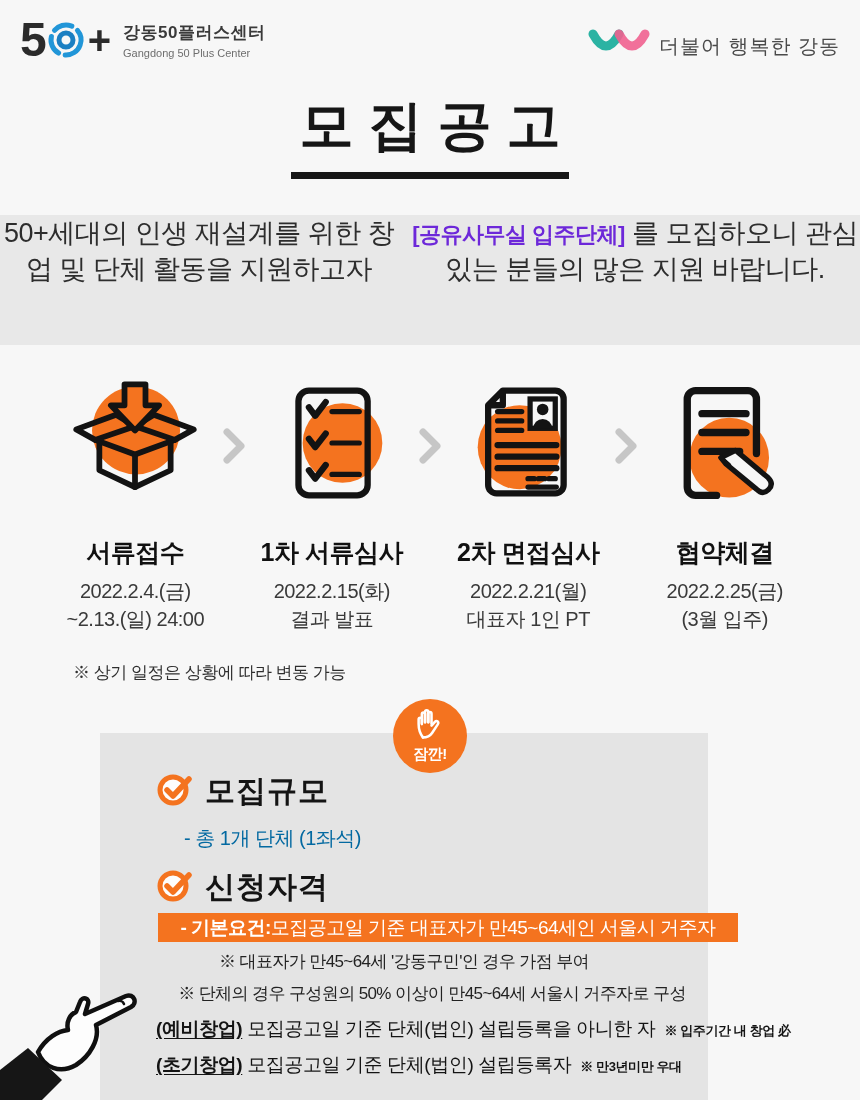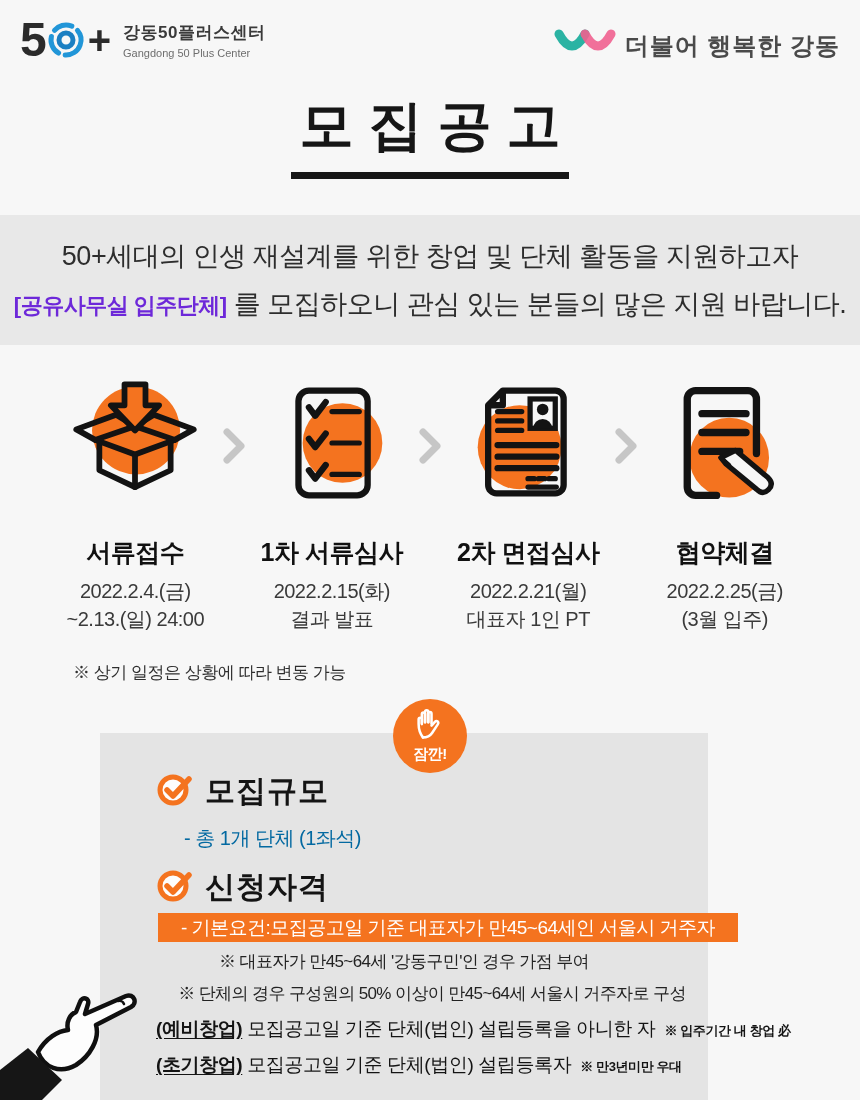--- a/index.html
+++ b/index.html
@@ -7,30 +7,30 @@
           font-family:"Liberation Sans",sans-serif;overflow:hidden;}
 
   
   .logo-left{position:absolute;left:20px;top:16px;display:flex;align-items:center;gap:12px;}
   .logo-mark{display:flex;align-items:center;}
   .l5{font-size:48px;font-weight:700;color:#2b2b2b;letter-spacing:-2px;line-height:1;}
   .lplus{font-size:40px;font-weight:800;color:#2b2b2b;line-height:1;margin-left:1px;}
   .logo-name .ko{font-size:17px;font-weight:700;color:#3a3a3a;letter-spacing:.5px;}
   .logo-name .en{font-size:11px;color:#6e6e6e;margin-top:3px;}
   .logo-right{position:absolute;right:20px;top:26px;display:flex;align-items:center;gap:9px;}
-  .slogan{font-size:24px;font-weight:700;color:#4a4a4a;letter-spacing:1px;}
+  .slogan{font-size:20px;font-weight:400;color:#4a4a4a;letter-spacing:1px;}
 
   
   .title{position:absolute;top:90px;width:100%;text-align:center;}
   .title-text{font-size:54px;font-weight:900;color:#161616;letter-spacing:15px;margin-left:15px;}
   .title-underline{width:278px;height:7px;background:#161616;margin:9px auto 0;}
 
   
   .band{position:absolute;top:215px;left:0;width:100%;height:130px;background:#e8e8e8;
-        display:flex;flex-direction:column;justify-content:center;gap:12px;text-align:center;}
+        display:flex;flex-direction:row;justify-content:center;gap:12px;text-align:center;}
   .band-line{font-size:27px;color:#2d2d2d;letter-spacing:-.5px;}
   .band-line .bold{font-size:22px;font-weight:800;color:#6d28d9;}
 
   
   .steps{position:absolute;left:50px;top:378px;width:760px;display:flex;
          justify-content:center;align-items:flex-start;}
   .step{width:172px;text-align:center;}
   .chevron{width:26px;text-align:center;margin-top:50px;}
   .step-title{font-size:25px;font-weight:800;color:#111;margin-top:24px;letter-spacing:-.5px;}
   .step-dates{font-size:20px;color:#3a3a3a;line-height:1.42;margin-top:8px;letter-spacing:-.5px;}
@@ -45,21 +45,21 @@
   
   .detail-box{position:absolute;left:100px;top:733px;width:608px;height:367px;background:#e4e4e4;}
   .sec-head{position:absolute;display:flex;align-items:center;gap:13px;}
   .sec-head .txt{font-size:30px;font-weight:900;color:#141414;letter-spacing:1px;}
   .sec1{left:56px;top:38px;}
   .sec1-body{position:absolute;left:84px;top:92px;font-size:20px;color:#0369a1;letter-spacing:-.5px;}
   .sec2{left:56px;top:134px;}
   .req-bar{position:absolute;left:58px;top:180px;width:580px;height:29px;background:#f4731f;
            display:flex;align-items:center;justify-content:center;white-space:nowrap;
            font-size:19px;color:#fff;letter-spacing:-.5px;}
-  .req-bar .lbl{font-weight:400;}
+  .req-bar .lbl{font-weight:700;}
   .box-note{position:absolute;width:100%;text-align:center;font-size:17px;color:#222;
             letter-spacing:-.6px;}
   .note1{top:217px;}
   .note2{top:249px;padding-left:28px;}
   .item{position:absolute;left:56px;white-space:nowrap;font-size:19px;color:#141414;letter-spacing:-.4px;}
   .item1{top:283px;}
   .item2{top:319px;}
   .item-label{font-weight:800;text-decoration:underline;text-underline-offset:3px;text-align:right;}
   .item-note{font-size:13px;font-weight:700;margin-left:9px;}
 

